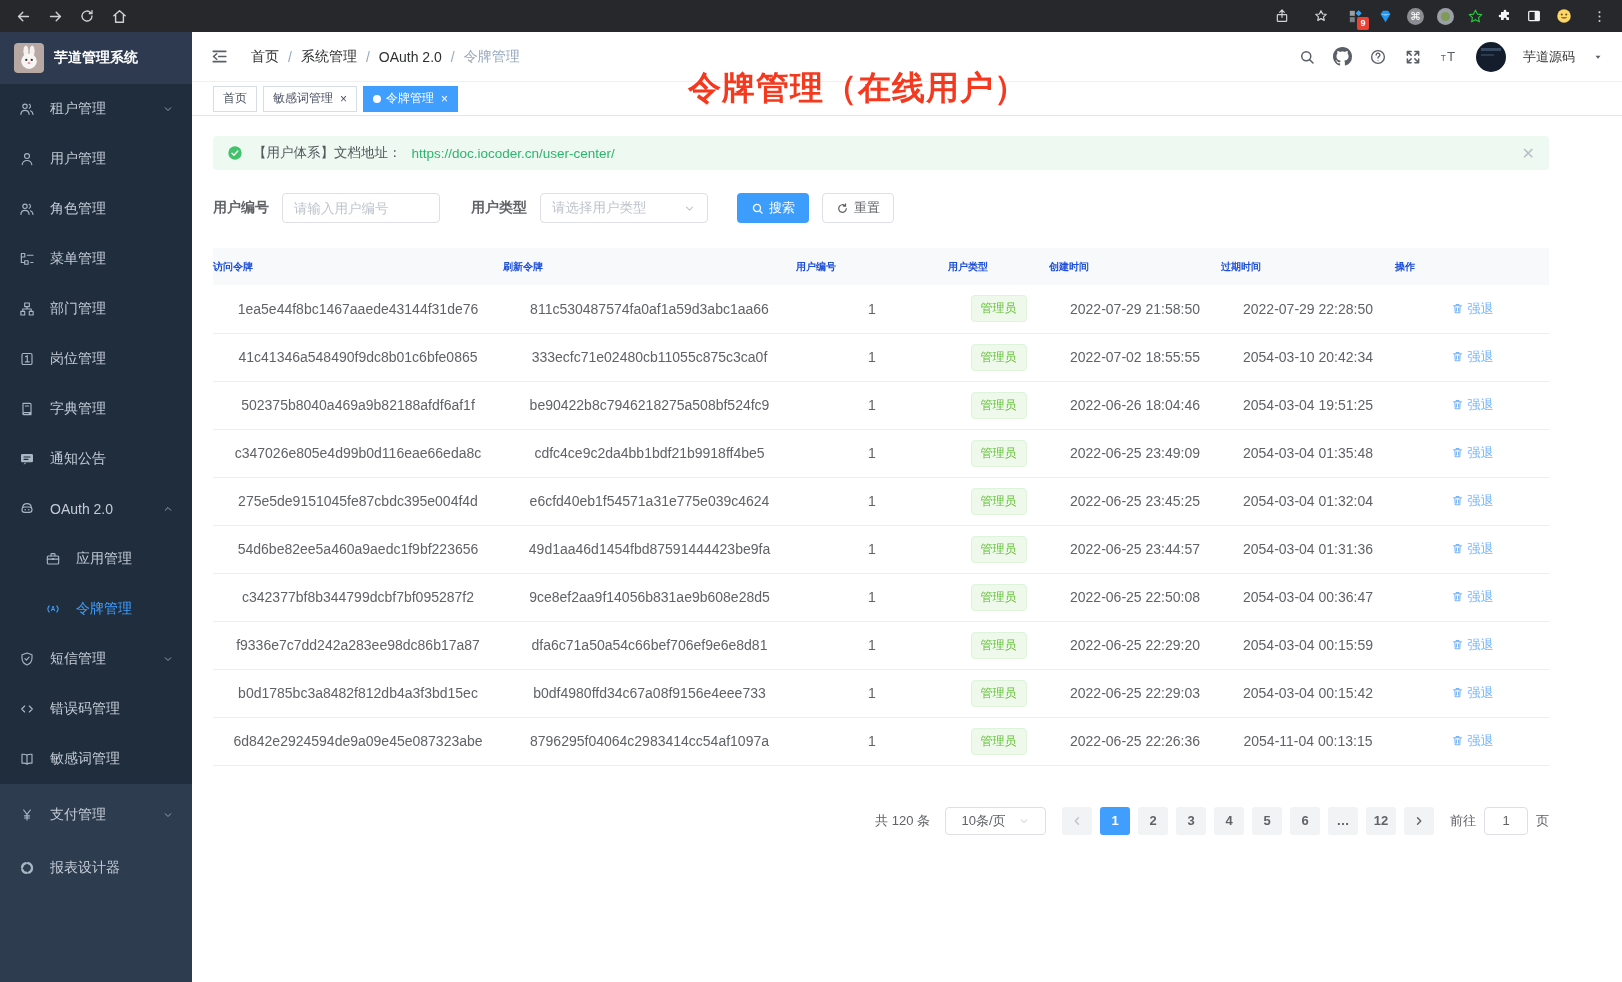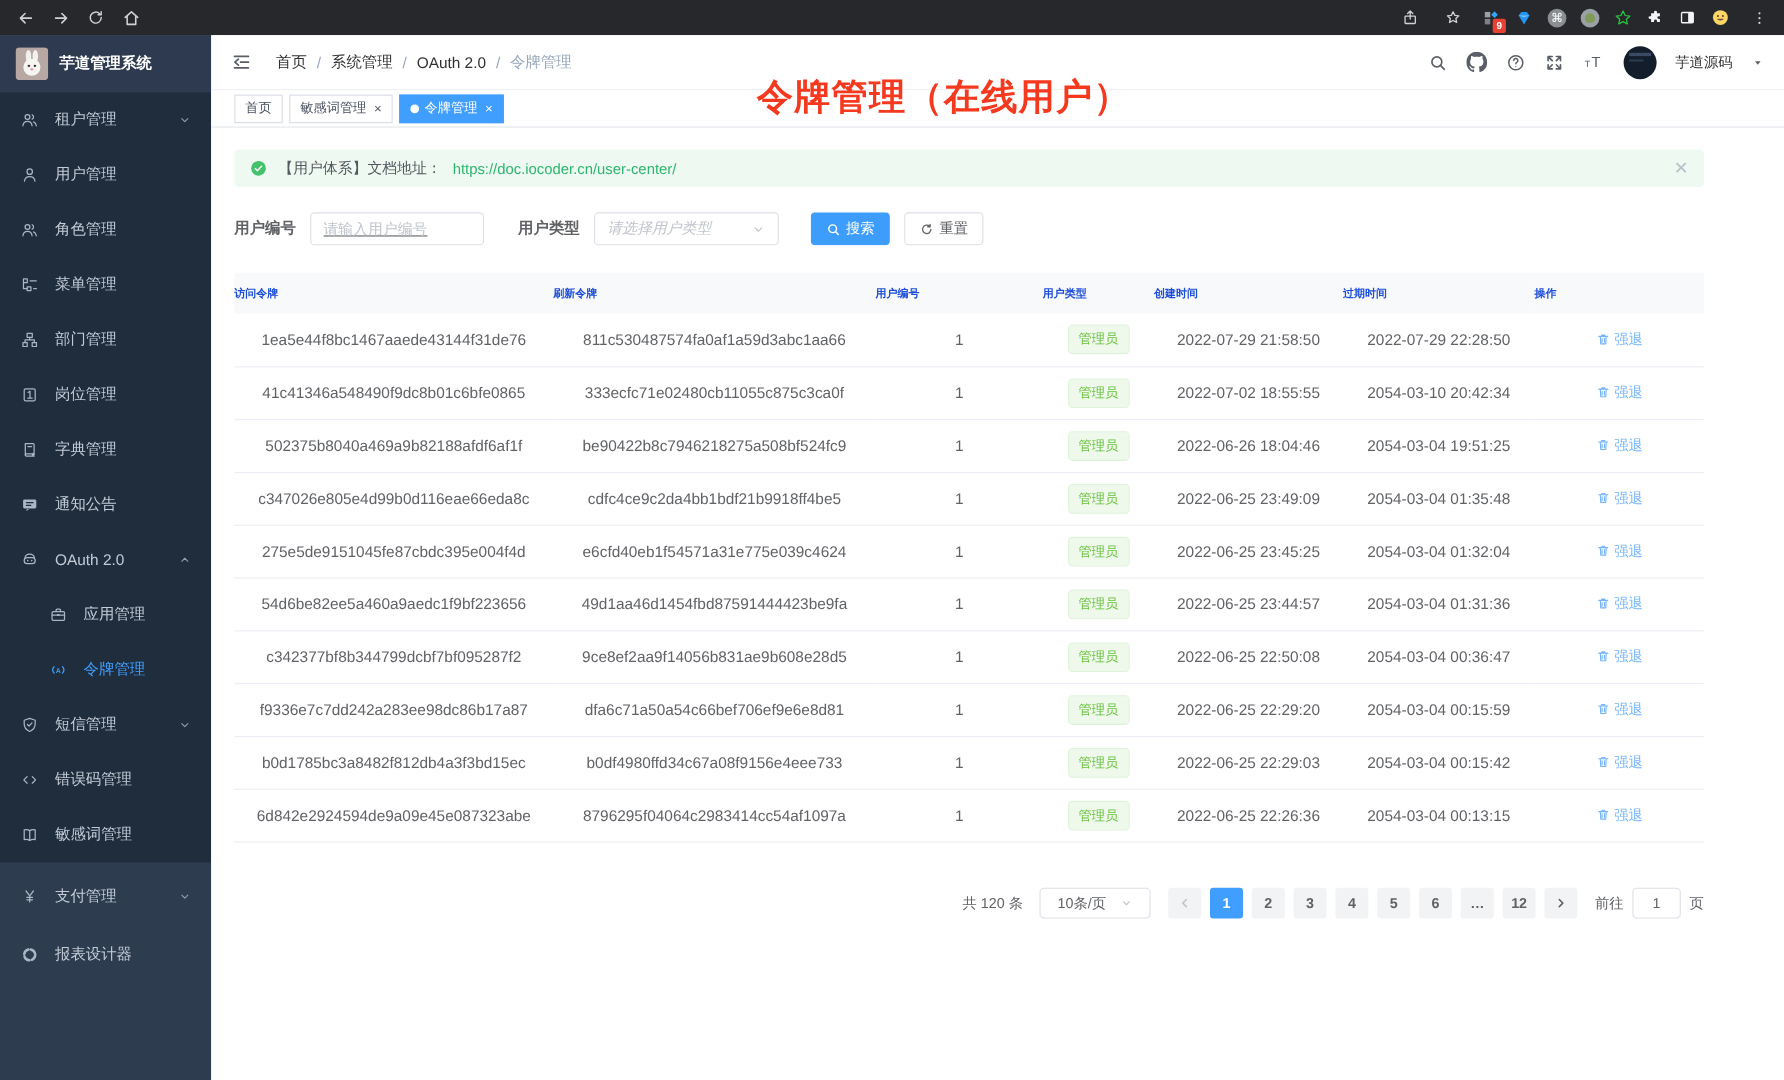--- a/index.html
+++ b/index.html
@@ -79,25 +79,25 @@
   .content { padding:20px 0 0 21px; }
   .alert { width:1336px; height:34px; background:#edf9f1; border-radius:4px; display:flex;
            align-items:center; padding:0 14px; gap:10px; font-size:13.5px; color:#53595f; }
   .alert-link { color:#2db56e; cursor:pointer; }
   .alert-close { margin-left:auto; color:#b9bfc7; font-size:16px; cursor:pointer; }
 
   .filters { display:flex; align-items:center; margin-top:23px; font-size:14px; color:#606266; }
   .f-label { font-weight:700; }
   .f-input { width:158px; height:30px; border:1px solid #dcdfe6; border-radius:4px; margin-left:13px;
              padding:0 11px; font-size:13.5px; color:#606266; outline:none;
-             font-family:"Liberation Sans",sans-serif;text-decoration:underline; }
+             font-family:"Liberation Sans",sans-serif; }
   .f-input::placeholder { color:#bfc4cc; }
   .f-select { width:168px; height:30px; border:1px solid #dcdfe6; border-radius:4px; margin-left:13px;
               display:flex; align-items:center; padding:0 11px; color:#bfc4cc; font-size:13.5px;
-              cursor:pointer;font-style:italic; }
+              cursor:pointer; }
   .f-select .chev { margin-left:auto; color:#c0c4cc; }
   .f-label.second { margin-left:31px; }
   .btn { height:30px; border-radius:4px; display:flex; align-items:center; gap:5px; padding:0 13px;
          font-size:13px; cursor:pointer; border:1px solid transparent; }
   .btn-primary { background:#3d9dfd; color:#fff; margin-left:29px; }
   .btn-plain { background:#fff; border-color:#dcdfe6; color:#606266; margin-left:13px; }
 
   table.grid { margin-top:25px; width:1336px; border-collapse:collapse; table-layout:fixed; }
   table.grid th { background:#f8f9fb; height:37px; font-size:10px; font-weight:700; color:#1d4ed8;
                   text-align:left; }
@@ -687,21 +687,21 @@
                   </span>
                   <span>强退</span>
                 </span></td>
             </tr>
             <tr>
               <td>6d842e2924594de9a09e45e087323abe</td>
               <td>8796295f04064c2983414cc54af1097a</td>
               <td>1</td>
               <td><span class="tag-success">管理员</span></td>
               <td>2022-06-25 22:26:36</td>
-              <td>2054-03-04 00:13:15</td>
+              <td>2054-11-04 00:13:15</td>
               <td><span class="action-link">
                   <span>
                     <svg viewBox="0 0 24 24" width="13" height="13" fill="none" stroke="currentColor" stroke-width="1.9" stroke-linecap="round" stroke-linejoin="round">
                       <path d="M4.5 7h15M9.5 7V4.8h5V7M7 7l.8 12.7h8.4L17 7M10 10.5v6.2M14 10.5v6.2"></path>
                     </svg>
                   </span>
                   <span>强退</span>
                 </span></td>
             </tr>
           </tbody>

